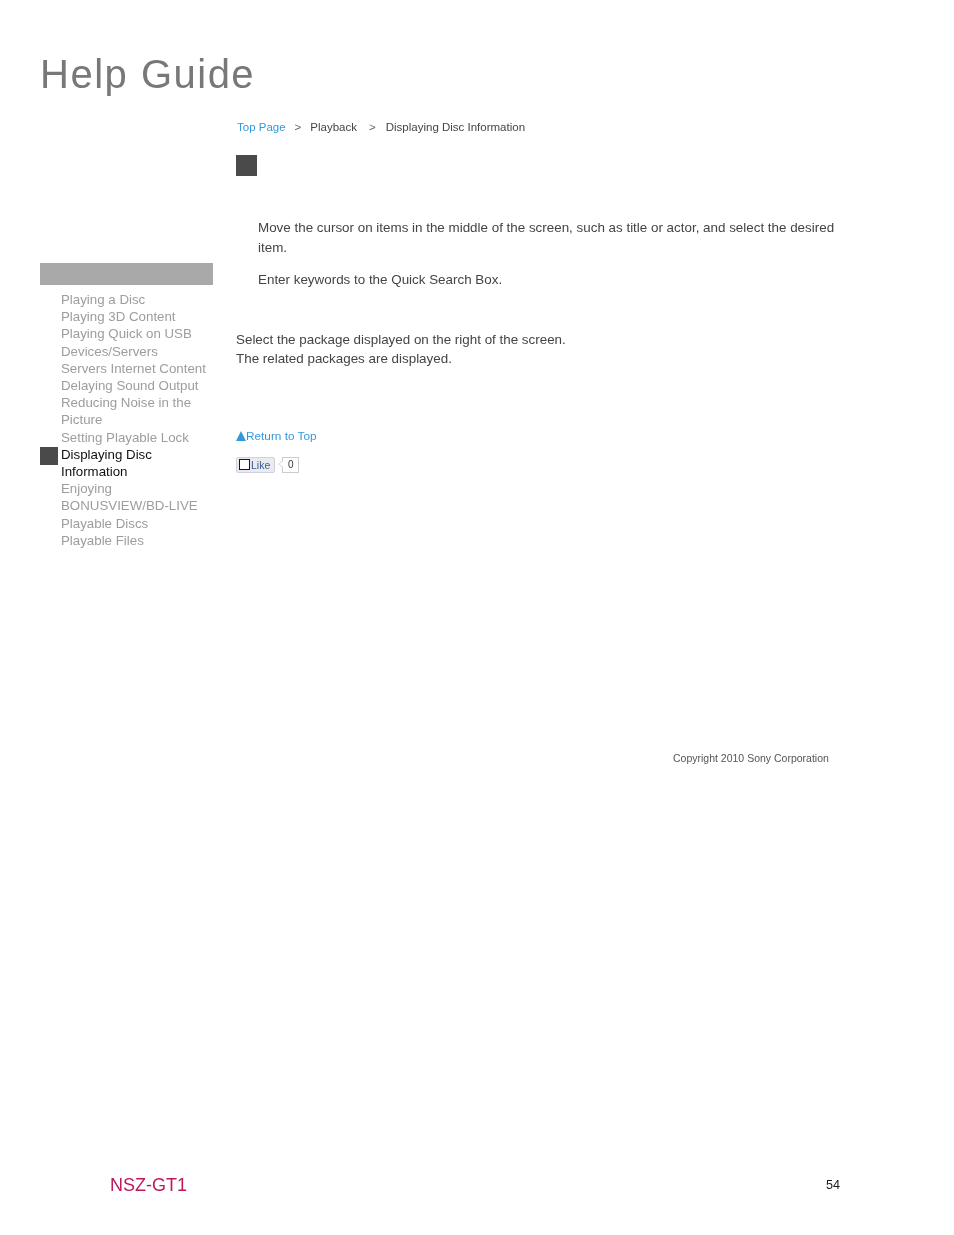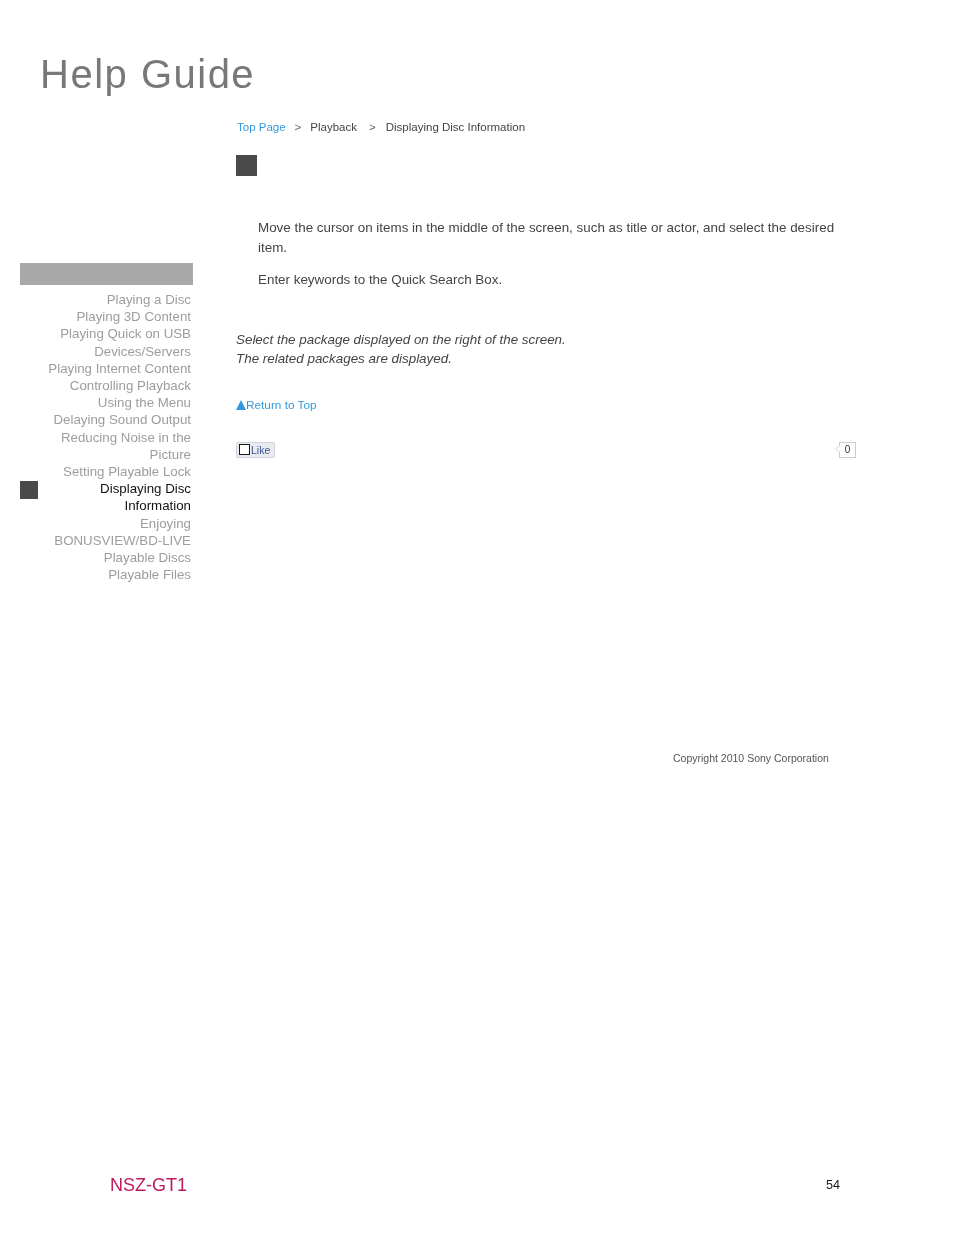--- a/index.html
+++ b/index.html
@@ -47,24 +47,23 @@
   #breadcrumb .crumb-sep {
     color: #666;
     padding: 0 9px;
   }
   #breadcrumb .crumb-sep.wide { padding: 0 10px 0 12px; }
   #breadcrumb .crumb-text { color: #444; }
 
   
   #sidebar {
     position: absolute;
-    left: 20px;
+    left: 40px;
     top: 263px;
     width: 173px;
-    text-align: right;
   }
   #sidebar-header {
     height: 22px;
     background: #a9a9a9;
     width: 173px;
   }
   #sidebar-list {
     margin: 0;
     padding: 0;
     list-style: none;
@@ -118,50 +117,49 @@
     font-family: "DejaVu Sans", sans-serif;
     font-size: 13px;
     letter-spacing: 0;
     color: #444;
   }
   .indent-block {
     margin-left: 22px;
     margin-top: 42px;
   }
   .indent-block .gap { height: 13px; }
-  #lower-block { margin-top: 40px; font-style: italic; }
+  #lower-block { margin-top: 40px; }
 
   
   #return-top {
-    margin-top: 29px;
+    margin-top: 60px;
     font-size: 11.8px;
     line-height: 15px;
     color: #3399dd;
     text-decoration: none;
     display: inline-block;
     white-space: nowrap;
     text-align: right;
   }
   #return-top .tri {
     display: inline-block;
     width: 0; height: 0;
     border-left: 5.5px solid transparent;
     border-right: 5.5px solid transparent;
     border-bottom: 10px solid #3399dd;
     vertical-align: -1px;
     margin-right: 0px;
   }
 
   
   #like-widget {
-    margin-top: 26px;
+    margin-top: 10px;
     display: flex;
     align-items: center;
     height: 18px;
-    justify-content: space-between;
   }
   #like-button {
     display: flex;
     align-items: center;
     height: 16px;
     background: #e9ebee;
     border: 1px solid #cdd2dd;
     border-radius: 2px;
     padding: 0 4px 0 2px;
     box-sizing: border-box;
@@ -254,22 +252,21 @@
 <div id="breadcrumb">
   <a class="crumb-link" href="#">Top Page</a><span class="crumb-sep">&gt;</span><span class="crumb-text">Playback</span><span class="crumb-sep wide">&gt;</span><span class="crumb-text">Displaying Disc Information</span>
 </div>
 
 <div id="sidebar">
   <div id="sidebar-header"></div>
   <ul id="sidebar-list">
       <li class=""><span>Playing a Disc</span></li>
       <li class=""><span>Playing 3D Content</span></li>
       <li class=""><span>Playing Quick on USB Devices/Servers</span></li>
-      <li class=""><span>Playing Internet Content</span></li>
-      <li class=""><span>Controlling Playback Using the Menu</span></li>
+      <li class=""><span>Servers Internet Content</span></li>
       <li class=""><span>Delaying Sound Output</span></li>
       <li class=""><span>Reducing Noise in the Picture</span></li>
       <li class=""><span>Setting Playable Lock</span></li>
       <li class="active"><span class="marker"></span><span>Displaying Disc Information</span></li>
       <li class=""><span>Enjoying BONUSVIEW/BD-LIVE</span></li>
       <li class=""><span>Playable Discs</span></li>
       <li class=""><span>Playable Files</span></li>
     </ul>
 </div>
 

